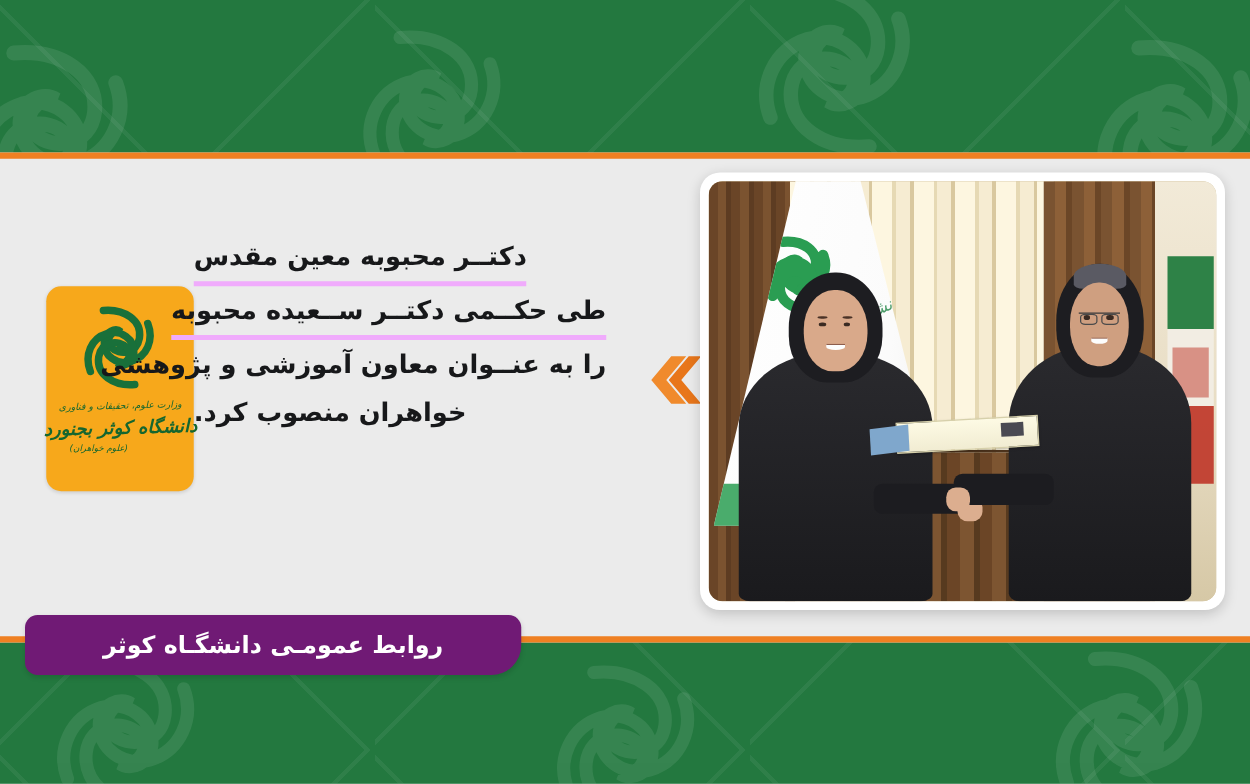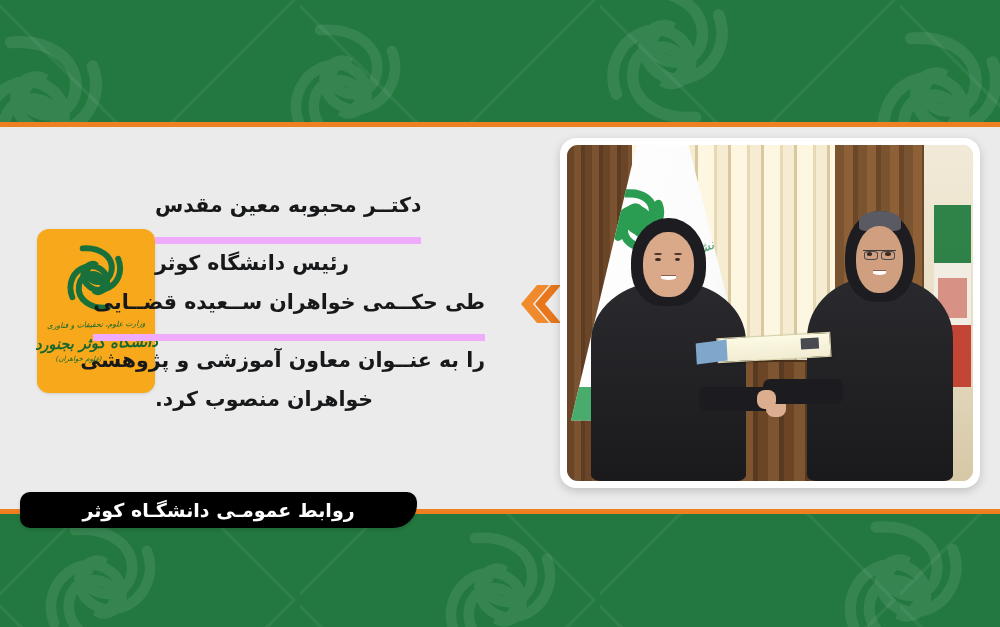--- a/index.html
+++ b/index.html
@@ -112,22 +112,22 @@
     direction: rtl;
     color: #17181a;
     font-weight: bold;
     font-size: 20.5px;
     line-height: 39px;
     letter-spacing: 0.2px;
   }
   .hl-line { display: block; white-space: nowrap; }
   .hl-underline {
     display: inline-block;
-    border-bottom: 7px solid #f0abfc;
-    padding-bottom: 12px;
+    border-bottom: 4px solid #f0abfc;
+    padding-bottom: 0;
   }
 
   
   .chevrons {
     position: absolute;
     left: 517px;
     top: 283px;
     width: 46px;
     height: 42px;
   }
@@ -326,22 +326,22 @@
     width: 16%; height: 48%;
     background: #4a4a52;
   }
 
   
   .ribbon {
     position: absolute;
     left: 20px;
     top: 492px;
     width: 397px;
-    height: 36px;
-    background: #000000;
+    height: 48px;
+    background: #701a75;
     border-radius: 10px 10px 24px 10px;
     display: flex;
     align-items: center;
     justify-content: center;
     z-index: 6;
     box-shadow: 0 2px 4px rgba(0,0,0,.12);
   }
   .ribbon-text {
     color: #ffffff;
     font-size: 19px;
@@ -410,22 +410,21 @@
       <path d="M66 90 C43 92 24 79 27 60 C30 43 49 41 57 50 C65 58 57 70 47 67 C53 72 64 67 65 56 C66 41 51 30 36 35 C19 40 11 58 18 76" fill="none" stroke="#19703a" stroke-width="8" stroke-linecap="round"></path>
       <circle cx="50" cy="50" r="4" fill="#19703a"></circle>
     </svg>
     <div class="logo-ministry">وزارت علوم، تحقیقات و فناوری</div>
     <div class="logo-univ">دانشگاه کوثر بجنورد</div>
     <div class="logo-sub">(علوم خواهران)</div>
   </div>
 
   <div class="headline">
     <span class="hl-line"><span class="hl-underline">دکتــر محبوبه معین مقدس</span></span>
-    <span class="hl-line">رئیس دانشگاه کوثر</span>
-    <span class="hl-line"><span class="hl-underline">طی حکــمی خواهران ســعیده قضــایی</span></span>
+    <span class="hl-line"><span class="hl-underline">طی حکــمی دکتــر ســعیده محبوبه</span></span>
     <span class="hl-line">را به عنــوان معاون آموزشی و پژوهشی</span>
     <span class="hl-line">خواهران منصوب کرد.</span>
   </div>
 
   <div class="chevrons">
     <svg width="46" height="42" viewBox="0 0 46 42">
       <path d="M20 2 L4 21 L20 40 L32 40 L16 21 L32 2 Z" fill="#f08a2c"></path>
       <path d="M34 2 L18 21 L34 40 L44 40 L28 21 L44 2 Z" fill="#e8761a"></path>
     </svg>
   </div>

